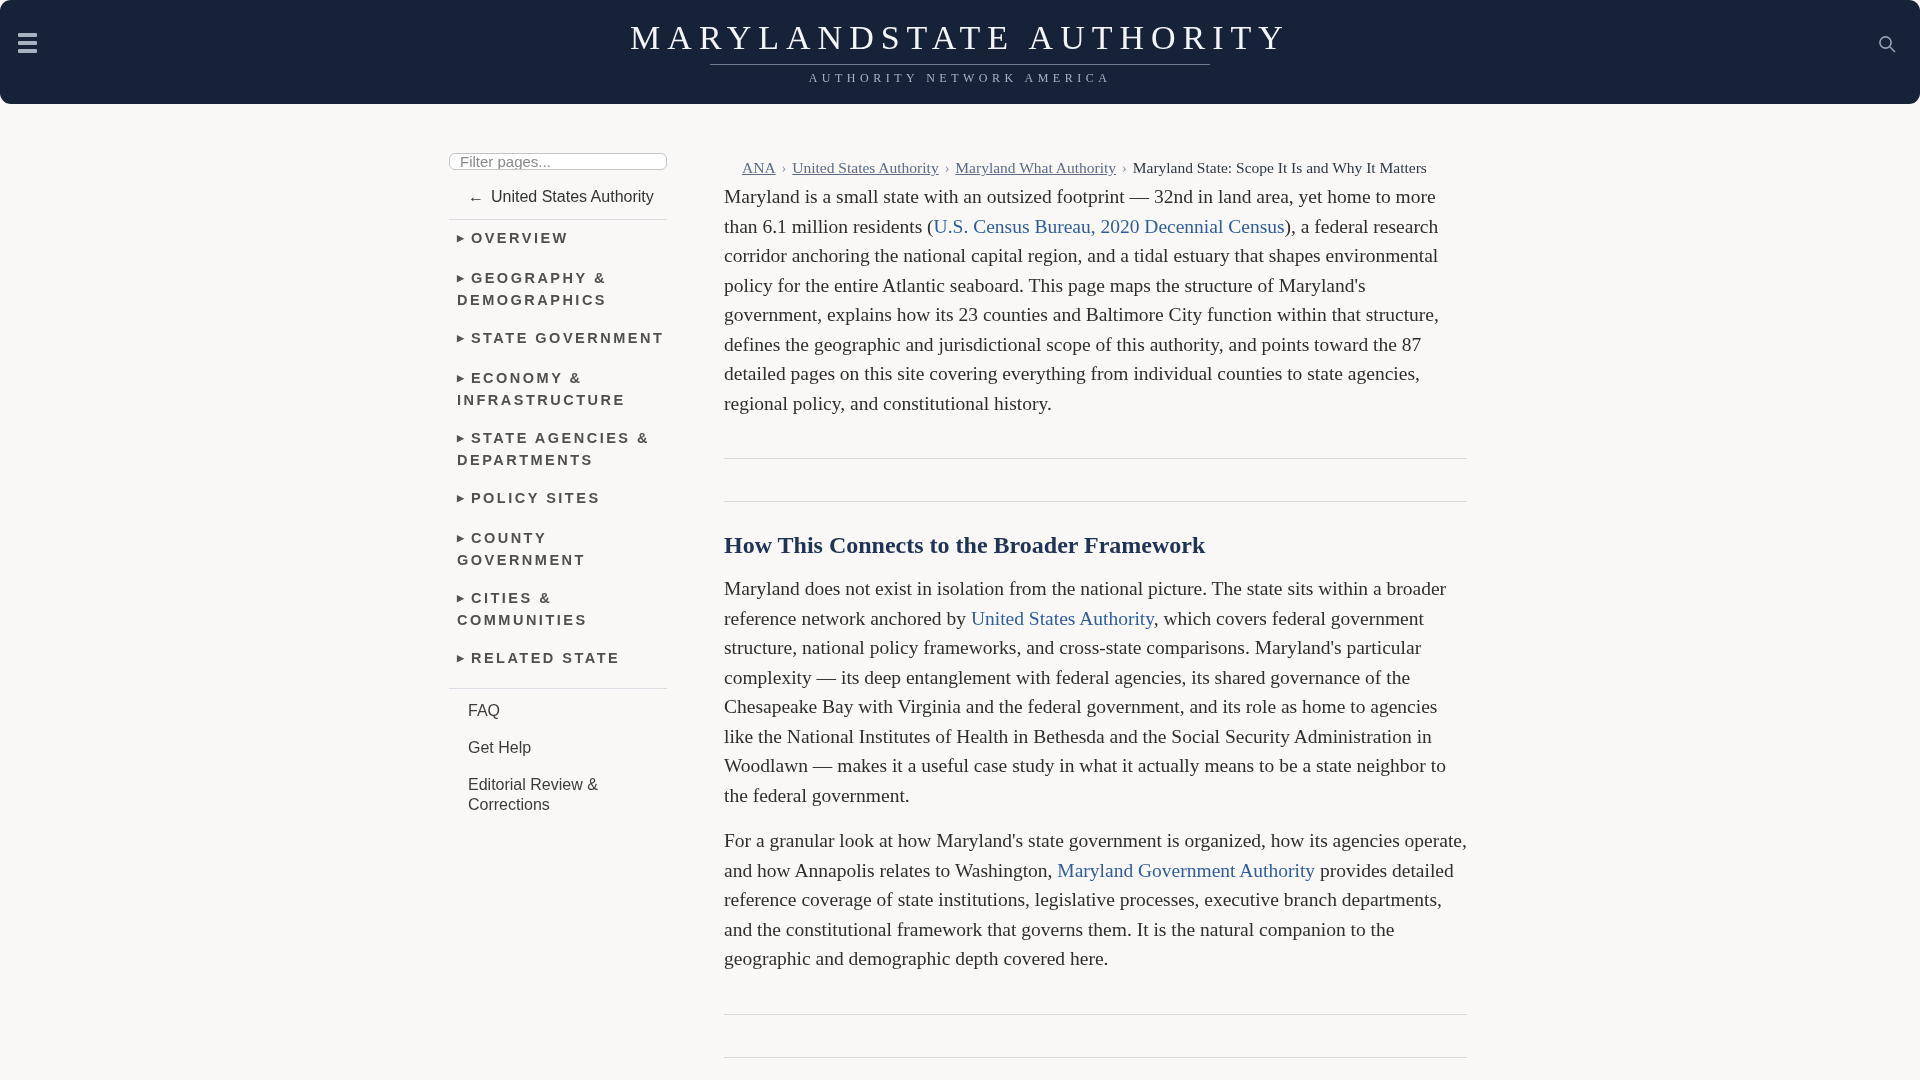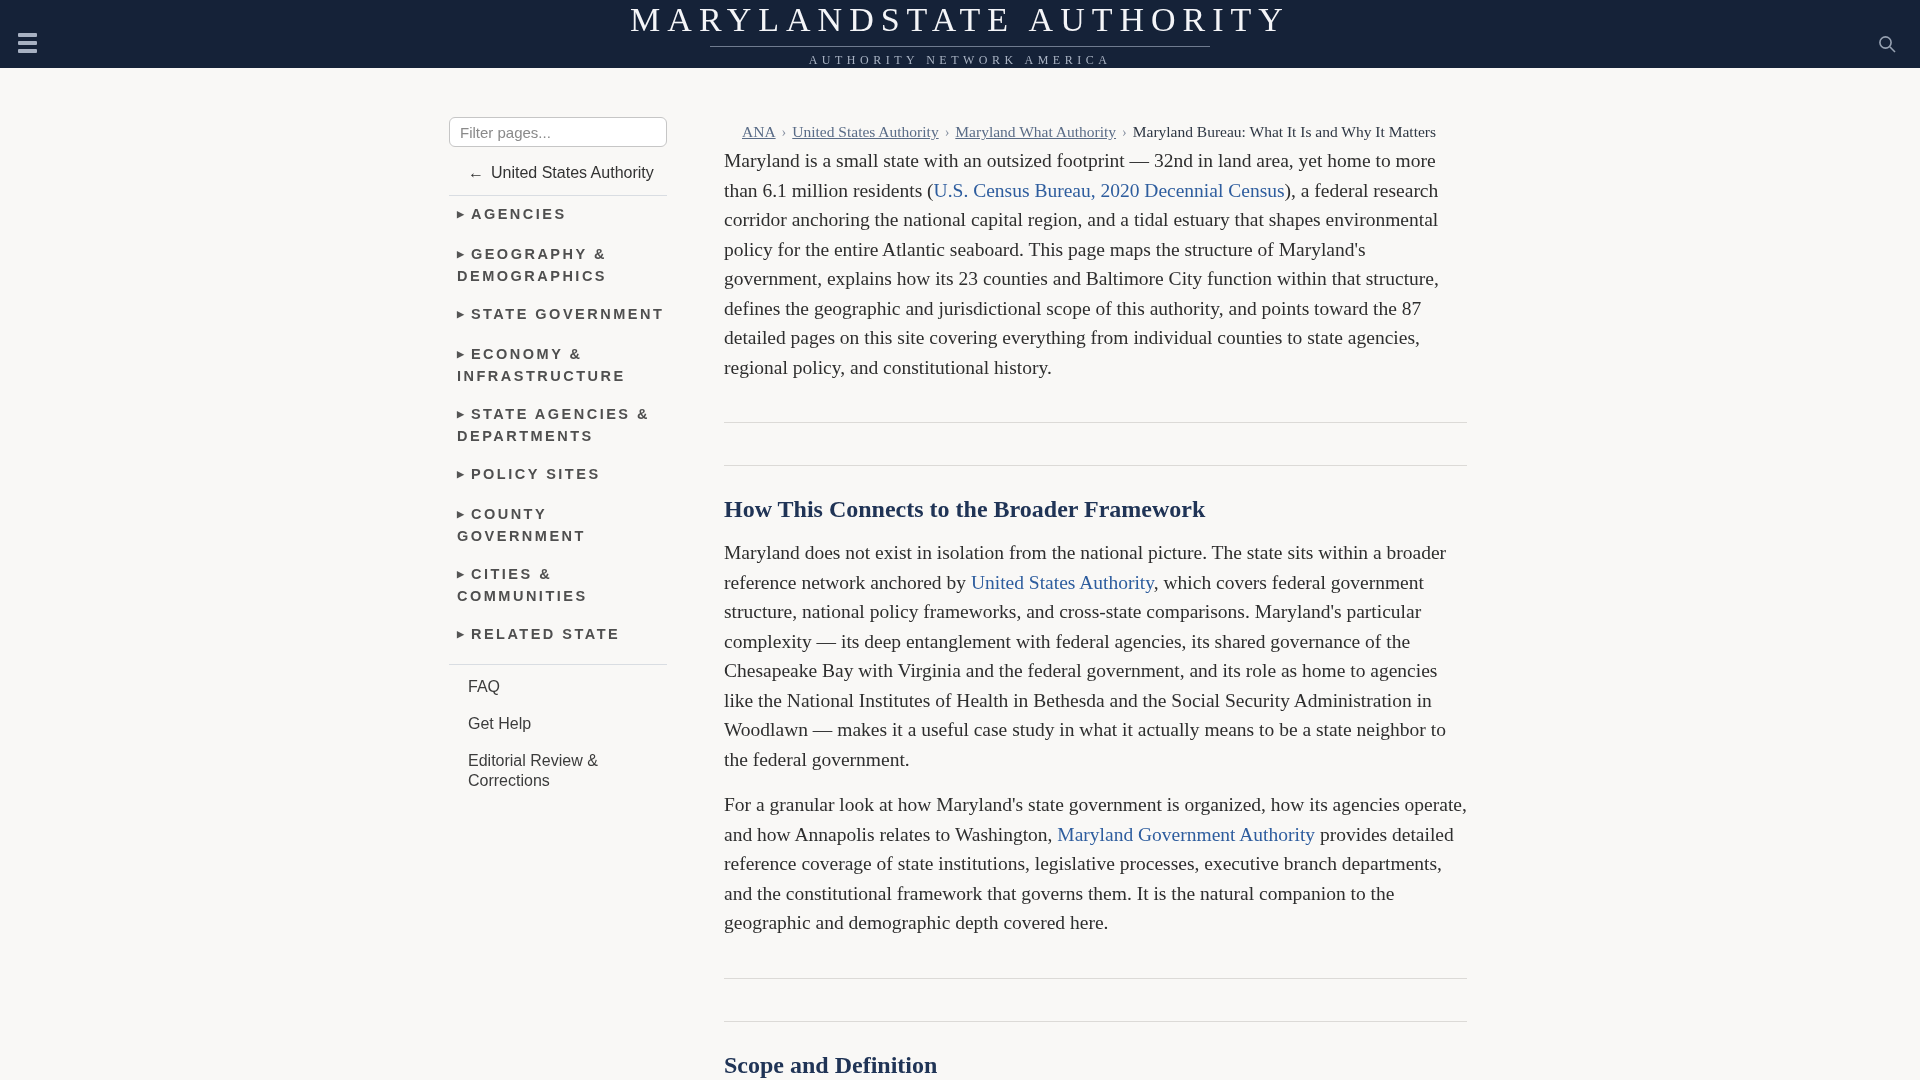--- a/index.html
+++ b/index.html
@@ -6,22 +6,22 @@
   html,body { margin:0; padding:0; }
   body {
     width:1920px; height:1080px; overflow:hidden;
     background:#f9f8f6;
     font-family:"Liberation Sans", sans-serif;
     -webkit-font-smoothing:antialiased;
   }
 
   
   .site-header {
-    height:68px; background:#152238; position:relative;
-    display:flex; flex-direction:column; align-items:center; justify-content:center;
+    height:104px; background:#152238; position:relative;
+    display:flex; flex-direction:column; align-items:center; justify-content:center;border-radius:11px;
   }
   .hamburger { position:absolute; left:18px; top:33px; width:20px; cursor:pointer; }
   .hamburger .bar { width:19px; height:4px; background:#a7b1c2; margin-bottom:4px; border-radius:1px; }
   .hamburger .bar:last-child { margin-bottom:0; }
   .search-btn { position:absolute; right:22px; top:34px; width:22px; height:22px; cursor:pointer; }
   .site-title {
     font-family:"Liberation Serif", serif; font-weight:400;
     font-size:34px; letter-spacing:7px; color:#f4f5f8; line-height:1; white-space:nowrap;
   }
   .title-rule { width:500px; height:1px; background:#6f7b8f; margin:9px 0 7px 0; }
@@ -29,21 +29,21 @@
     font-family:"Liberation Serif", serif; font-size:12px; letter-spacing:4.5px;
     color:#a9b3c3; line-height:1; white-space:nowrap;
   }
 
   
   .page { display:flex; width:1022px; margin:0 auto; align-items:flex-start; }
 
   
   .sidebar { width:218px; flex:none; padding-top:49px; }
   .filter-input {
-    width:218px; height:30px; border:1px solid #c6c6c6; border-radius:6px;
+    width:218px; height:17px; border:1px solid #c6c6c6; border-radius:6px;
     background:#fff; padding:0 10px; font-size:15px; color:#333;
     font-family:"Liberation Sans", sans-serif; outline:none;
   }
   .filter-input::placeholder { color:#8a8a8a; }
   .back-link { margin:16px 0 0 19px; font-size:16px; color:#333; cursor:pointer; line-height:20px; }
   .back-link .arrow { margin-right:7px; }
   .side-rule { border:none; border-top:1px solid #d9dde2; margin:12px 0 0 0; }
   .nav-list { margin-top:8px; }
   .nav-item {
     padding-left:8px; font-size:14.5px; font-weight:bold; letter-spacing:2.5px;
@@ -98,21 +98,21 @@
   <aside class="sidebar">
     <input class="filter-input" type="text" placeholder="Filter pages..." style="">
 
     <div class="back-link">
       <span class="arrow">←</span><span>United States Authority</span>
     </div>
 
     <hr class="side-rule">
 
     <nav class="nav-list">
-      <div class="nav-item"><span class="tri">▶</span><span>AGENCIES</span></div>
+      <div class="nav-item"><span class="tri">▶</span><span>OVERVIEW</span></div>
       <div class="nav-item"><span class="tri">▶</span><span>GEOGRAPHY &amp; DEMOGRAPHICS</span></div>
       <div class="nav-item"><span class="tri">▶</span><span>STATE GOVERNMENT</span></div>
       <div class="nav-item"><span class="tri">▶</span><span>ECONOMY &amp; INFRASTRUCTURE</span></div>
       <div class="nav-item"><span class="tri">▶</span><span>STATE AGENCIES &amp; DEPARTMENTS</span></div>
       <div class="nav-item"><span class="tri">▶</span><span>POLICY SITES</span></div>
       <div class="nav-item"><span class="tri">▶</span><span>COUNTY GOVERNMENT</span></div>
       <div class="nav-item"><span class="tri">▶</span><span>CITIES &amp; COMMUNITIES</span></div>
       <div class="nav-item"><span class="tri">▶</span><span>RELATED STATE</span></div>
     </nav>
 
@@ -121,21 +121,21 @@
     <div class="side-links">
       <div class="side-link">FAQ</div>
       <div class="side-link">Get Help</div>
       <div class="side-link wrap">Editorial Review &amp; Corrections</div>
     </div>
   </aside>
 
   <main class="main">
 
     <div class="breadcrumb">
-      <span class="crumb-link">ANA</span><span class="crumb-sep">›</span><span class="crumb-link">United States Authority</span><span class="crumb-sep">›</span><span class="crumb-link">Maryland What Authority</span><span class="crumb-sep">›</span><span class="crumb-current">Maryland Bureau: What It Is and Why It Matters</span>
+      <span class="crumb-link">ANA</span><span class="crumb-sep">›</span><span class="crumb-link">United States Authority</span><span class="crumb-sep">›</span><span class="crumb-link">Maryland What Authority</span><span class="crumb-sep">›</span><span class="crumb-current">Maryland State: Scope It Is and Why It Matters</span>
     </div>
 
     <article class="article">
 
       <p class="intro"><span>Maryland is a small state with an outsized footprint — 32nd in land area, yet home to more than 6.1 million residents (</span><span class="body-link">U.S. Census Bureau, 2020 Decennial Census</span><span>), a federal research corridor anchoring the national capital region, and a tidal estuary that shapes environmental policy for the entire Atlantic seaboard. This page maps the structure of Maryland's government, explains how its 23 counties and Baltimore City function within that structure, defines the geographic and jurisdictional scope of this authority, and points toward the 87 detailed pages on this site covering everything from individual counties to state agencies, regional policy, and constitutional history.</span></p>
 
       <hr class="sep">
       <hr class="sep second">
 
       <h2>How This Connects to the Broader Framework</h2>

